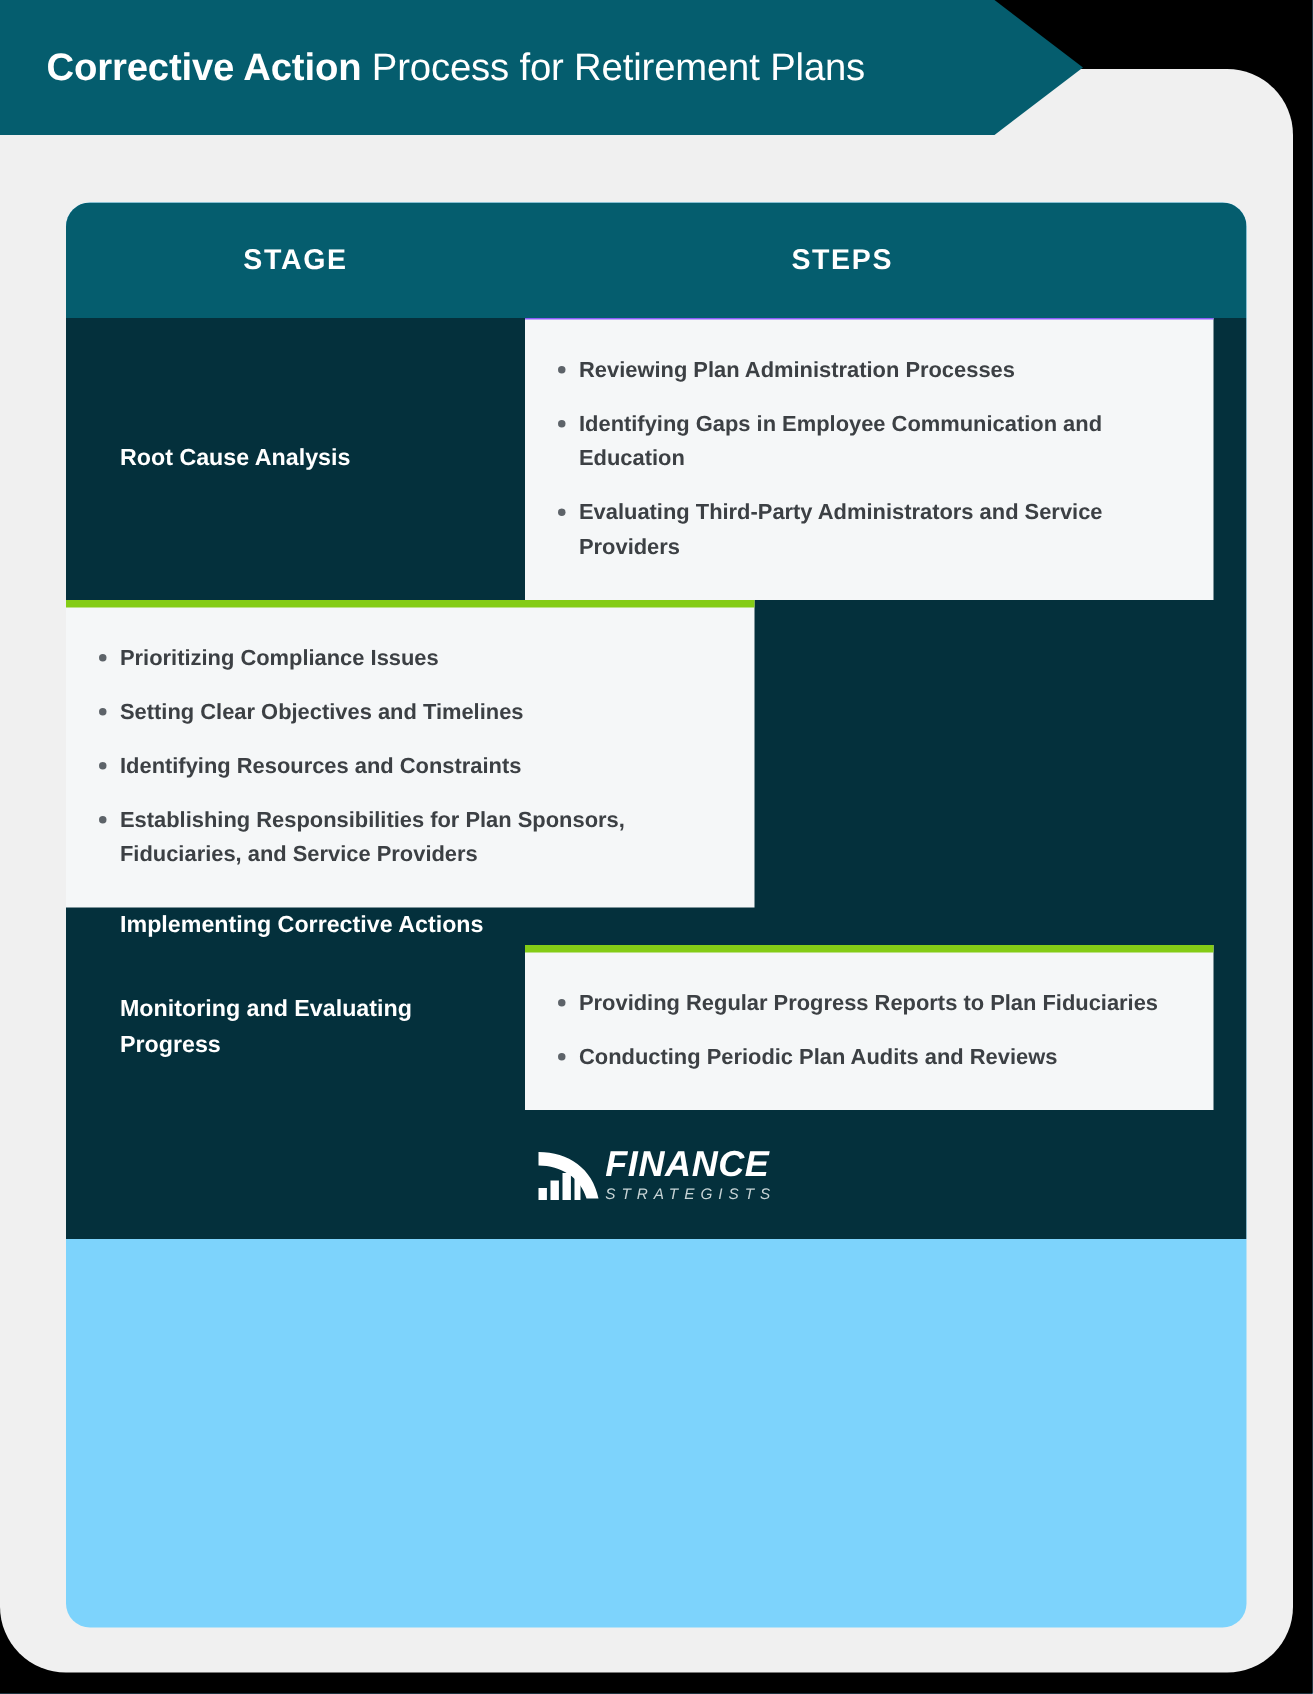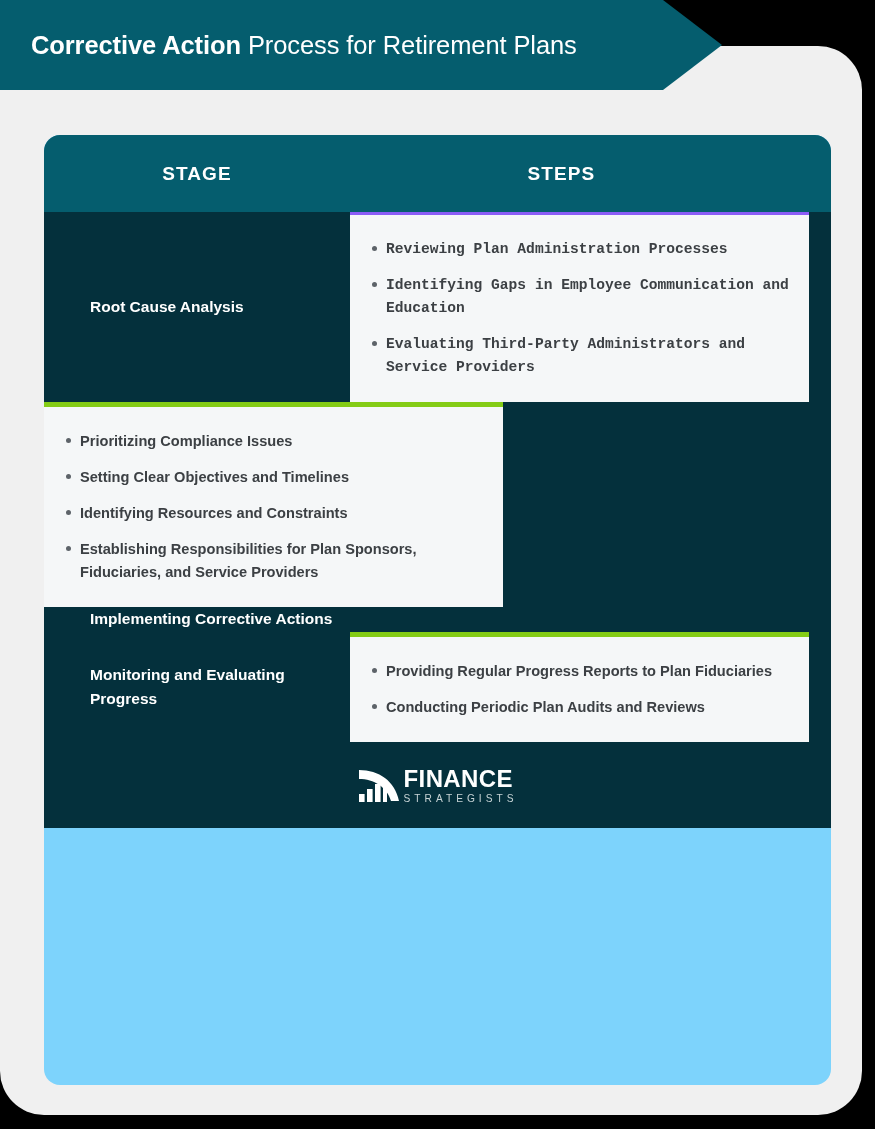--- a/index.html
+++ b/index.html
@@ -94,41 +94,40 @@
 
   
   .row {
     display: flex;
     align-items: stretch;
     position: relative;
   }
   .stage-cell {
     width: 306px;
     box-sizing: border-box;
-    padding-left: 46px;
+    padding-left: 36px;
     padding-right: 14px;
     display: flex;
     align-items: center;
     color: #ffffff;
     font-weight: 700;
     font-size: 15.5px;
     line-height: 1.6;
   }
   .steps-cell {
     width: 459px;
     box-sizing: border-box;
     background: #f5f7f8;
     border-top: 5px solid #84cc16;
     padding: 14px 20px 14px 16px;
     display: flex;
     align-items: center;
   }
   .row:first-child .steps-cell {
-    border-top: 3px solid #8b5cf6;
-    font-family: Liberation Mono, monospace;
+    border-top: 1px solid #8b5cf6;
   }
   .steps-list {
     margin: 0;
     padding: 0 0 0 20px;
     list-style: none;
     width: 100%;
   }
   .steps-list li {
     position: relative;
     color: #3c4044;
@@ -155,20 +154,21 @@
     height: 86px;
     display: flex;
     align-items: center;
     justify-content: center;
     background: #04303c;
   }
   .logo {
     display: flex;
     align-items: center;
     gap: 4px;
+    font-style: italic;
   }
   .logo-mark { display:block; }
   .logo-text {
     display: flex;
     flex-direction: column;
     line-height: 1;
   }
   .logo-finance {
     color: #ffffff;
     font-size: 24px;

